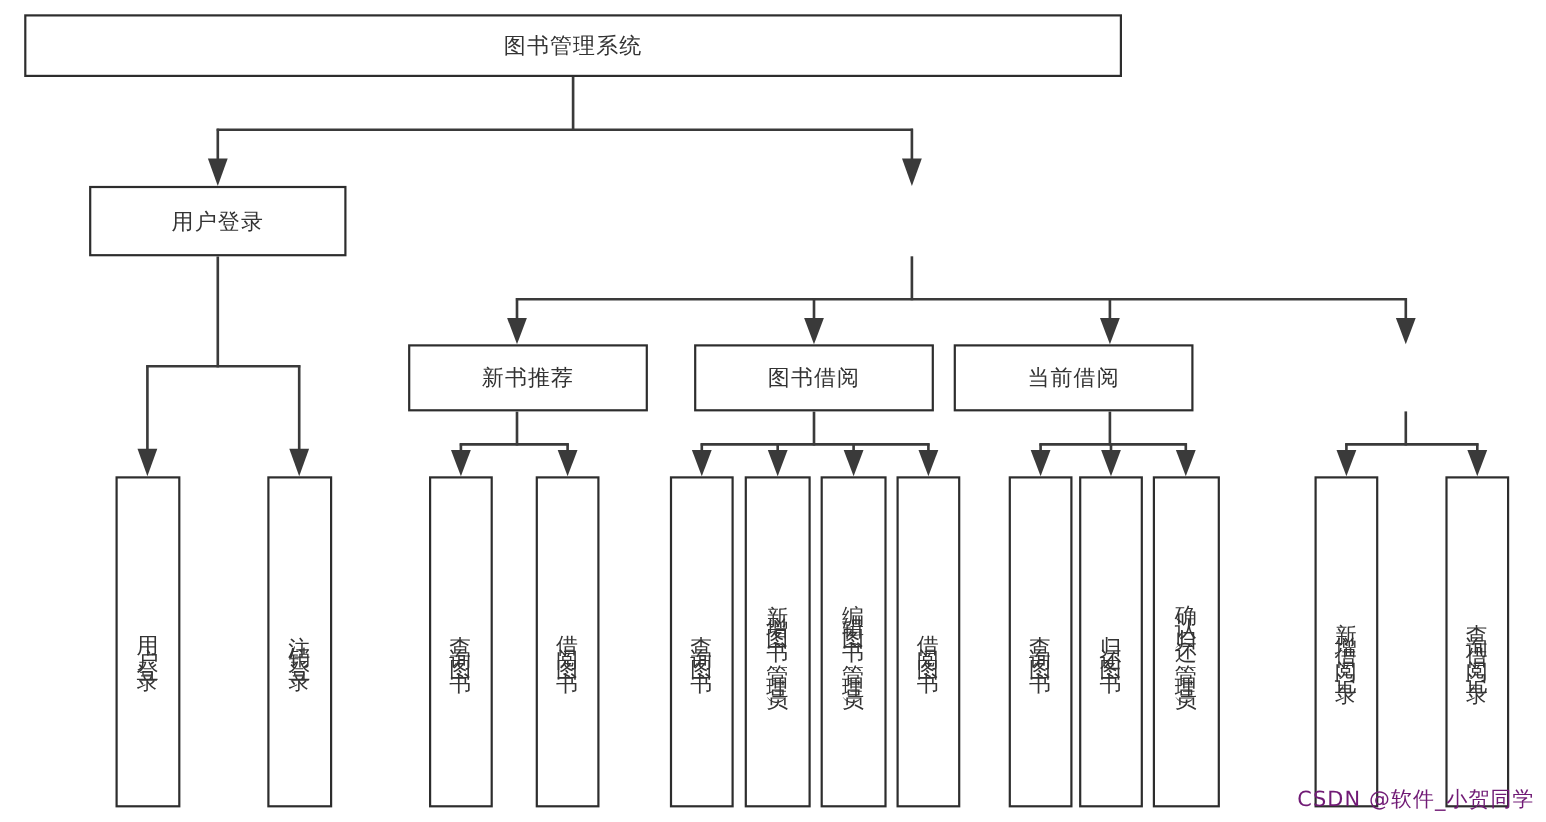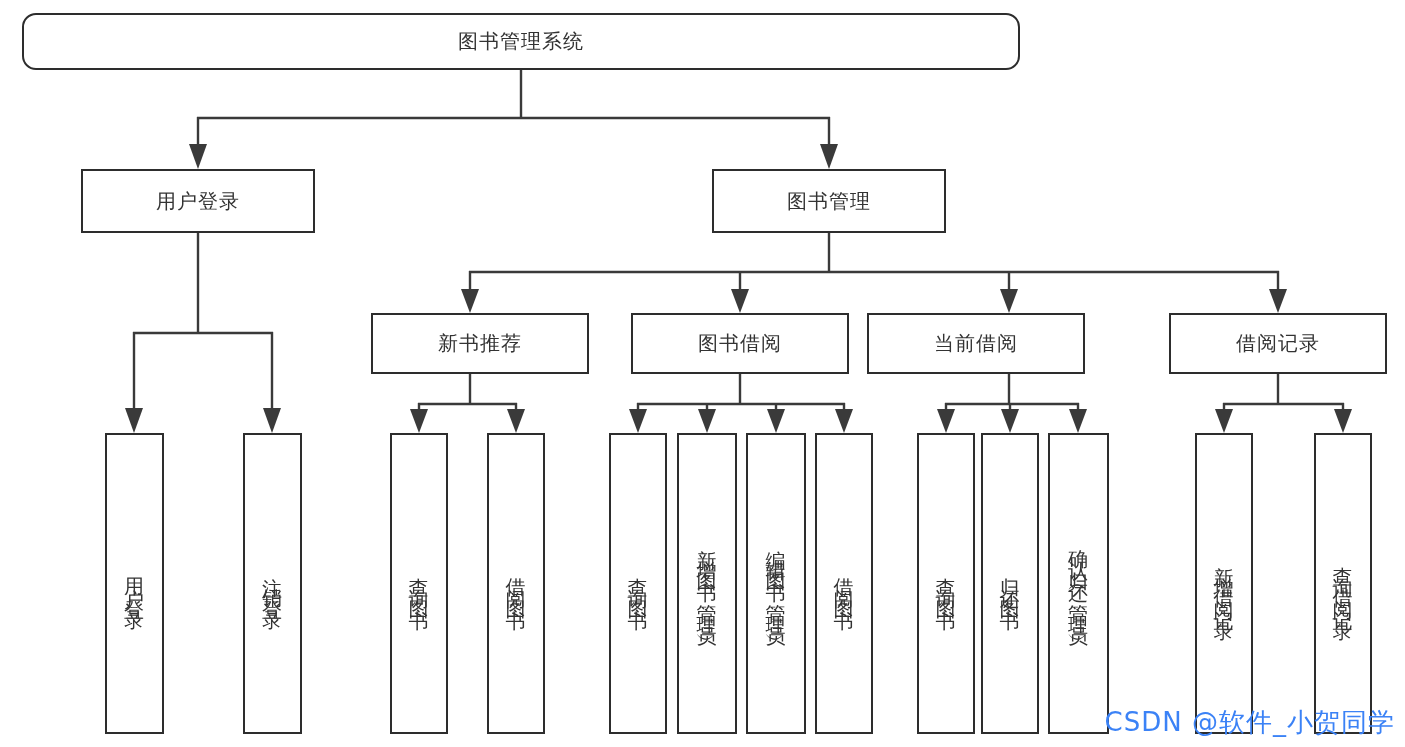--- a/index.html
+++ b/index.html
@@ -49,22 +49,22 @@
     text-orientation: mixed;
     font-size: 20px;
     letter-spacing: 11px;
     line-height: 1;
     white-space: nowrap;
   }
   .watermark {
     position: absolute;
     right: 10px;
     bottom: 7px;
-    font-size: 26px;
-    color: #3b82f6;
+    font-size: 19px;
+    color: #701a75;
     letter-spacing: 1px;
     z-index: 3;
   }
 </style>
 </head>
 <body>
 
 <div id="canvas">
 
   <svg id="connectors" viewBox="0 0 1405 747" xmlns="http://www.w3.org/2000/svg">
@@ -136,43 +136,37 @@
     <g>
       <line x1="1278" y1="374" x2="1278" y2="405"></line>
       <line x1="1223" y1="404" x2="1344" y2="404"></line>
       <line x1="1224" y1="403" x2="1224" y2="411"></line>
       <polygon points="1215,409 1233,409 1224,433"></polygon>
       <line x1="1343" y1="403" x2="1343" y2="411"></line>
       <polygon points="1334,409 1352,409 1343,433"></polygon>
     </g>
   </svg>
 
-  <div class="box h" style="left:22px; top:13px; width:998px; height:57px;border-radius:14px;">
+  <div class="box h" style="left:22px; top:13px; width:998px; height:57px;">
     <span class="label">图书管理系统</span>
   </div>
 
   <div class="box h" style="left:81px; top:169px; width:234px; height:64px;">
     <span class="label">用户登录</span>
   </div>
-  <div class="box h" style="left:712px; top:169px; width:234px; height:64px;">
-    <span class="label">图书管理</span>
-  </div>
 
   <div class="box h" style="left:371px; top:313px; width:218px; height:61px;">
     <span class="label">新书推荐</span>
   </div>
   <div class="box h" style="left:631px; top:313px; width:218px; height:61px;text-align:right;">
     <span class="label">图书借阅</span>
   </div>
   <div class="box h" style="left:867px; top:313px; width:218px; height:61px;">
     <span class="label">当前借阅</span>
   </div>
-  <div class="box h" style="left:1169px; top:313px; width:218px; height:61px;">
-    <span class="label">借阅记录</span>
-  </div>
 
   <div class="box v" style="left:105px; top:433px; width:59px; height:301px;">
     <span class="label">用户登录</span>
   </div>
   <div class="box v" style="left:243px; top:433px; width:59px; height:301px;">
     <span class="label">注销登录</span>
   </div>
 
   <div class="box v" style="left:390px; top:433px; width:58px; height:301px;">
     <span class="label">查询图书</span>

